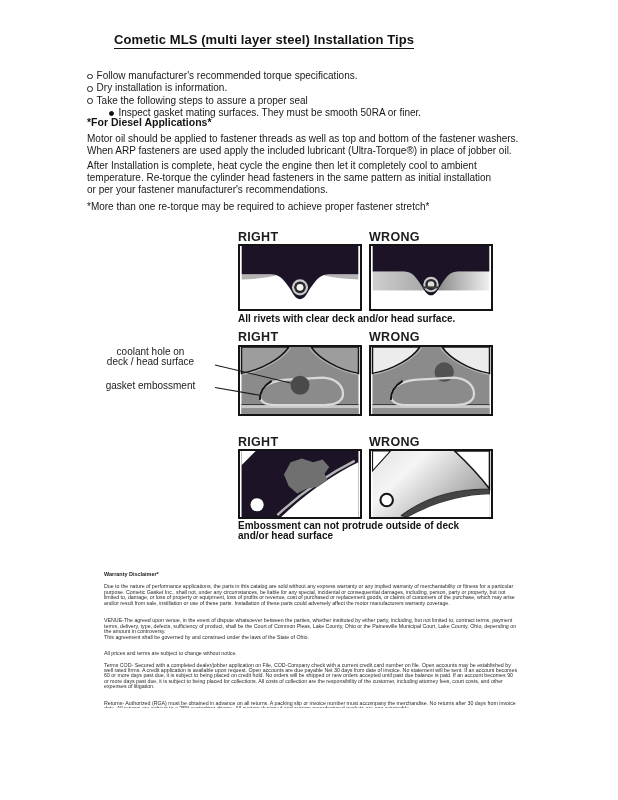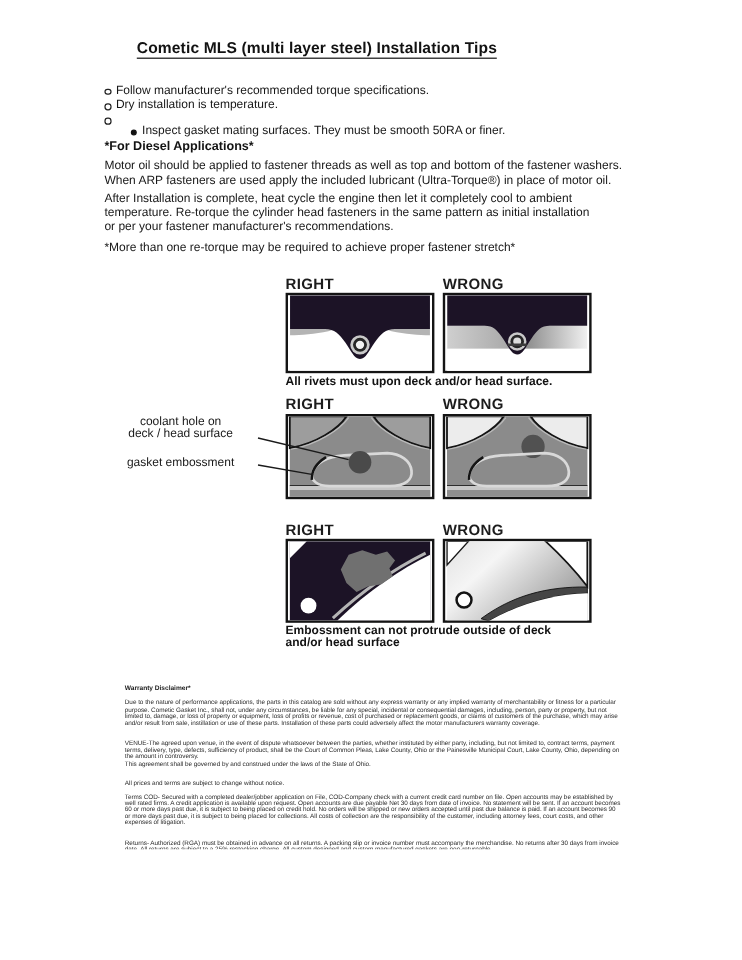--- a/index.html
+++ b/index.html
@@ -51,34 +51,35 @@
 
   <div id="title" class="abs">Cometic MLS (multi layer steel) Installation Tips</div>
 
   <div id="bullets" class="abs">
     <div class="brow">
       <div class="bmark"></div>
       <div>Follow manufacturer's recommended torque specifications.</div>
     </div>
     <div class="brow">
       <div class="bmark"></div>
-      <div>Dry installation is temperature.</div>
+      <div>Dry installation is information.</div>
     </div>
     <div class="brow">
       <div class="bmark"></div>
+      <div>Take the following steps to assure a proper seal</div>
     </div>
     <div class="brow sub">
       <div class="bmark"></div>
       <div>Inspect gasket mating surfaces. They must be smooth 50RA or finer.</div>
     </div>
   </div>
 
   <div id="diesel-head" class="abs">*For Diesel Applications*</div>
   <div id="diesel-p1" class="abs para pre">Motor oil should be applied to fastener threads as well as top and bottom of the fastener washers.
-When ARP fasteners are used apply the included lubricant (Ultra-Torque®) in place of motor oil.</div>
+When ARP fasteners are used apply the included lubricant (Ultra-Torque®) in place of jobber oil.</div>
   <div id="diesel-p2" class="abs para pre">After Installation is complete, heat cycle the engine then let it completely cool to ambient
 temperature. Re-torque the cylinder head fasteners in the same pattern as initial installation
 or per your fastener manufacturer's recommendations.</div>
   <div id="diesel-note" class="abs para">*More than one re-torque may be required to achieve proper fastener stretch*</div>
 
   <div class="abs dlabel" style="left:238px;top:230px;">RIGHT</div>
   <div class="abs dlabel" style="left:369px;top:230px;">WRONG</div>
 
   <svg class="abs diag" style="left:238px;top:244px;" width="124" height="67" viewBox="0 0 124 67">
     <rect width="124" height="67" fill="#ffffff"></rect>
@@ -106,21 +107,21 @@
     <rect x="0" y="47.5" width="124" height="19.5" fill="#ffffff"></rect>
     <path d="M0,0 H124 V27 H91 C83,27 79.5,31 74.5,38.5 C69.5,46 67,52.5 62,52.5 C57,52.5 54.5,46 49.5,38.5 C44.5,31 41,27 33,27 H0 Z" fill="#1c1326"></path>
     <g>
       <circle cx="62" cy="41" r="8.2" fill="#c9c9c9"></circle>
       <circle cx="62" cy="41" r="6" fill="#262626"></circle>
       <circle cx="62" cy="41" r="3.5" fill="#dcdcdc"></circle>
       <line x1="53.5" y1="44" x2="70.5" y2="44" stroke="#3c3c3c" stroke-width="2.2"></line>
     </g>
   </svg>
 
-  <div class="abs caption" style="top:314px;">All rivets must upon deck and/or head surface.</div>
+  <div class="abs caption" style="top:314px;">All rivets with clear deck and/or head surface.</div>
 
   <div class="abs dlabel" style="left:238px;top:330px;">RIGHT</div>
   <div class="abs dlabel" style="left:369px;top:330px;">WRONG</div>
 
   <div class="abs sidelabel pre" style="top:347px;">coolant hole on
 deck / head surface</div>
   <div class="abs sidelabel" style="top:381px;">gasket embossment</div>
 
   <svg class="abs diag" style="left:238px;top:345px;" width="124" height="71" viewBox="0 0 124 71">
     <rect width="124" height="71" fill="#8b8b8b"></rect>

